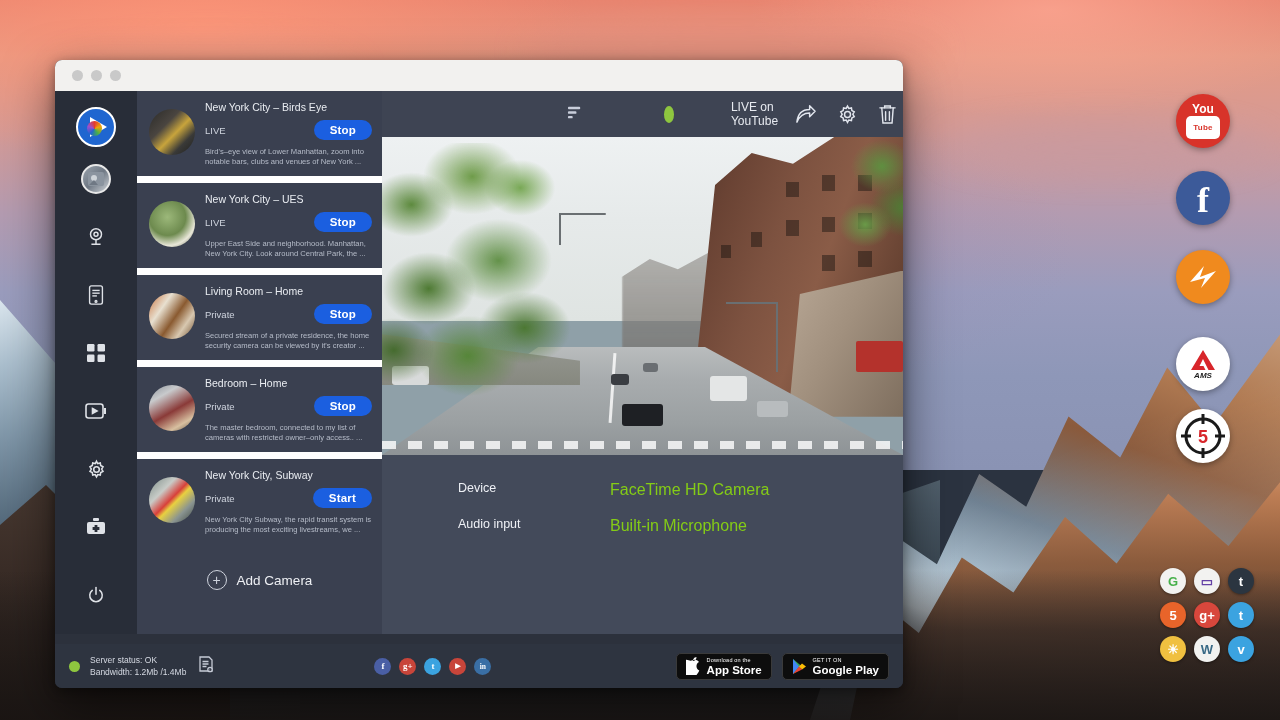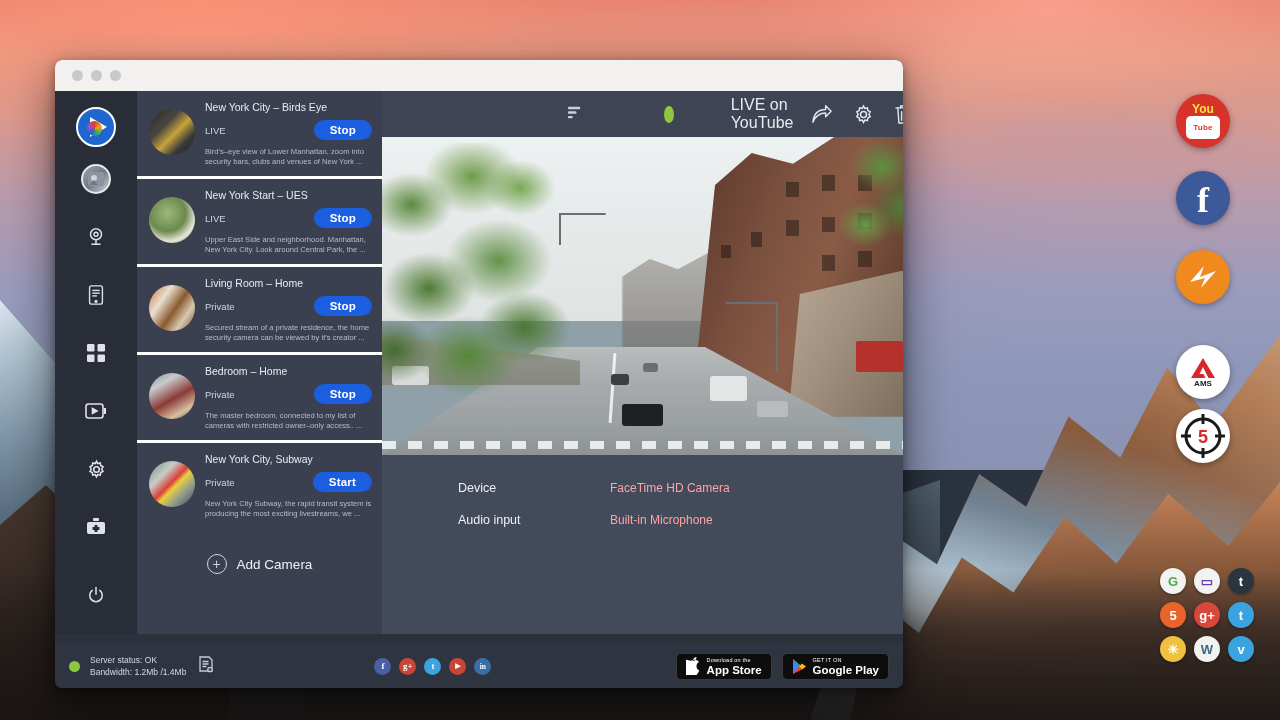--- a/index.html
+++ b/index.html
@@ -71,21 +71,21 @@
   .di-facebook { width: 54px; height: 54px; left: 1176px; top: 171px; background: #3c5a99; }
   .di-ams  { width: 54px; height: 54px; left: 1176px; top: 329px; background: #fff; }
   .di-five { width: 54px; height: 54px; left: 1176px; top: 409px; background: #fff; }
 
   .yt-box {
     width: 34px; height: 23px; background: #fff; border-radius: 5px;
     display:flex; align-items:center; justify-content:center;
     color:#d8332a; font-size: 8px; font-weight: bold; letter-spacing:.3px;
   }
   .yt-wrap { display:flex; flex-direction:column; align-items:center; gap:1px; }
-  .yt-top { font-size: 12px; font-weight: bold; color:#fde047; line-height: 1; }
+  .yt-top { font-size: 12px; font-weight: bold; color:#ffffff; line-height: 1; }
 
   .fb-f { font-size: 36px; font-weight: bold; font-family:"Liberation Serif", serif; line-height:.9; margin-top:4px;}
 
   .small-dock { position: absolute; left: 1152px; top: 562px; width: 110px; height: 106px; }
   .sd {
     position: absolute; width: 26px; height: 26px; border-radius: 50%;
     display:flex; align-items:center; justify-content:center;
     font-size: 13px; font-weight: bold; color:#fff;
     box-shadow: 0 1px 3px rgba(0,0,0,.4);
   }
@@ -141,21 +141,21 @@
   .rail-icon svg { display:block; }
   .rail-power { position: absolute; bottom: 24px; }
 
   
   .camlist {
     width: 245px; flex: 0 0 245px; background: #3a4050;
     display: flex; flex-direction: column; overflow: hidden;
   }
   .cam {
     display: flex; gap: 10px; padding: 9px 10px 9px 12px;
-    border-bottom: 3px solid #ffffff; position: relative;
+    border-bottom: 7px solid #ffffff; position: relative;
   }
   .cam-thumb {
     width: 46px; height: 46px; border-radius: 50%; flex: 0 0 46px;
     margin-top: 9px; overflow: hidden; position: relative;
   }
   .cam-main { flex: 1; min-width: 0; }
   .cam-title {
     font-size: 10.5px; color: #e9ecf1; line-height: 14px;
     white-space: nowrap; overflow: hidden; text-overflow: ellipsis;
   }
@@ -183,21 +183,21 @@
 
   
   .pane { flex: 1; display: flex; flex-direction: column; background: #434a5a; min-width:0; }
   .toolbar {
     height: 46px; flex: 0 0 46px; background: #3e4453;
     display: flex; align-items: center; padding: 0 17px; gap: 10px;
   }
   .tb-sort { color:#c9cedb; margin-left: 168px; cursor:pointer; }
   .live-wrap { display:flex; align-items:center; gap: 9px; margin-left: 70px; }
   .live-dot { width: 17px; height: 17px; border-radius: 50%; background: #8ec63f; }
-  .live-txt { font-size: 16px; color: #e7eaf0; margin-left: 48px; }
+  .live-txt { font-size: 12px; color: #e7eaf0; margin-left: 48px; }
   .tb-right { margin-left: auto; display:flex; align-items:center; gap: 20px; }
   .tb-icon { color:#e2e6ee; cursor:pointer; display:flex; }
 
   
   .video {
     height: 318px; flex: 0 0 318px; position: relative; overflow: hidden;
     background: #8fa0a8;
   }
   .v-sky { position:absolute; left:0; top:0; width:100%; height:58%;
     background: linear-gradient(180deg,#eef1f2 0%, #e6eaea 45%, #dfe4e2 100%); }
@@ -274,21 +274,21 @@
     padding-right: 22px;
   }
   .tab {
     background: #fff; border: none; border-radius: 12px;
     padding: 5px 19px; font-size: 12px; color: #5a6ad0;
     cursor: pointer; font-family: "Liberation Sans", sans-serif;
   }
   .details { padding: 26px 0 0 76px; }
   .drow { display:flex; margin-bottom: 18px; }
   .dlabel { width: 152px; font-size: 12.5px; color: #eef0f5; }
-  .dvalue { font-size: 12px; color: #fca5a5; }
+  .dvalue { font-size: 16px; color: #84cc16; }
 
   
   .footer {
     height: 44px; flex: 0 0 44px; background: #2e3440;
     display: flex; align-items: center; padding: 16px 14px; gap: 10px; margin-top: 10px;
   }
   .f-dot { width: 11px; height: 11px; border-radius: 50%; background: #8ec63f; flex:0 0 11px; }
   .f-status { line-height: 12px; }
   .f-status div { font-size: 8.5px; color: #d5d9e2; white-space: nowrap; }
   .f-doc { color:#c6cbd6; margin-left: 2px; }
@@ -332,21 +332,21 @@
   </div>
 </div>
 <div class="desk-icon di-facebook">
   <div class="fb-f">f</div>
 </div>
 <div class="desk-icon" style="width:54px;height:54px;left:1176px;top:250px;background:#f08a1e;">
   <svg width="34" height="34" viewBox="0 0 34 34">
     <path d="M4 22 L18 6 L14 17 L30 11 L15 28 L19 18 Z" fill="#fff"></path>
   </svg>
 </div>
-<div class="desk-icon di-ams" style="top:345px;">
+<div class="desk-icon di-ams" style="top:337px;font-style:italic;">
   <div style="display:flex;flex-direction:column;align-items:center;line-height:1;">
     <svg width="26" height="22" viewBox="0 0 26 22">
       <path d="M13 1 L25 21 L18.5 21 L13 10 L9.5 17 L13.5 17 L15.5 21 L1 21 Z" fill="#d8262b"></path>
     </svg>
     <div style="font-size:8px;font-weight:bold;color:#222;margin-top:1px;">AMS</div>
   </div>
 </div>
 <div class="desk-icon di-five">
   <svg width="48" height="48" viewBox="0 0 48 48">
     <circle cx="24" cy="24" r="17" fill="none" stroke="#1a1a1a" stroke-width="3"></circle>
@@ -467,28 +467,28 @@
     <div class="camlist">
 
       <div class="cam">
         <div class="cam-thumb" style="background:linear-gradient(135deg,#2a2a28 0%,#4a4540 35%,#c8a43c 55%,#3a3a38 75%,#1e1e1c 100%);"></div>
         <div class="cam-main">
           <div class="cam-title">New York City – Birds Eye</div>
           <div class="cam-row2">
             <span class="cam-status">LIVE</span>
             <button class="cam-btn">Stop</button>
           </div>
-          <div class="cam-desc">Bird's–eye view of Lower Manhattan, zoom into security bars, clubs and venues of New York ...</div>
+          <div class="cam-desc">Bird's–eye view of Lower Manhattan, zoom into notable bars, clubs and venues of New York ...</div>
         </div>
       </div>
 
       <div class="cam">
         <div class="cam-thumb" style="background:radial-gradient(circle at 40% 35%,#9cb87a 0%,#6d8a4e 45%,#e8e6d8 70%,#4a5a3a 100%);"></div>
         <div class="cam-main">
-          <div class="cam-title">New York Start – UES</div>
+          <div class="cam-title">New York City – UES</div>
           <div class="cam-row2">
             <span class="cam-status">LIVE</span>
             <button class="cam-btn">Stop</button>
           </div>
           <div class="cam-desc">Upper East Side and neighborhood. Manhattan, New York City. Look around Central Park, the ...</div>
         </div>
       </div>
 
       <div class="cam">
         <div class="cam-thumb" style="background:linear-gradient(125deg,#c8703a 0%,#e8e0d0 30%,#8a5a30 55%,#d8c8b0 75%,#6a4a2a 100%);"></div>

